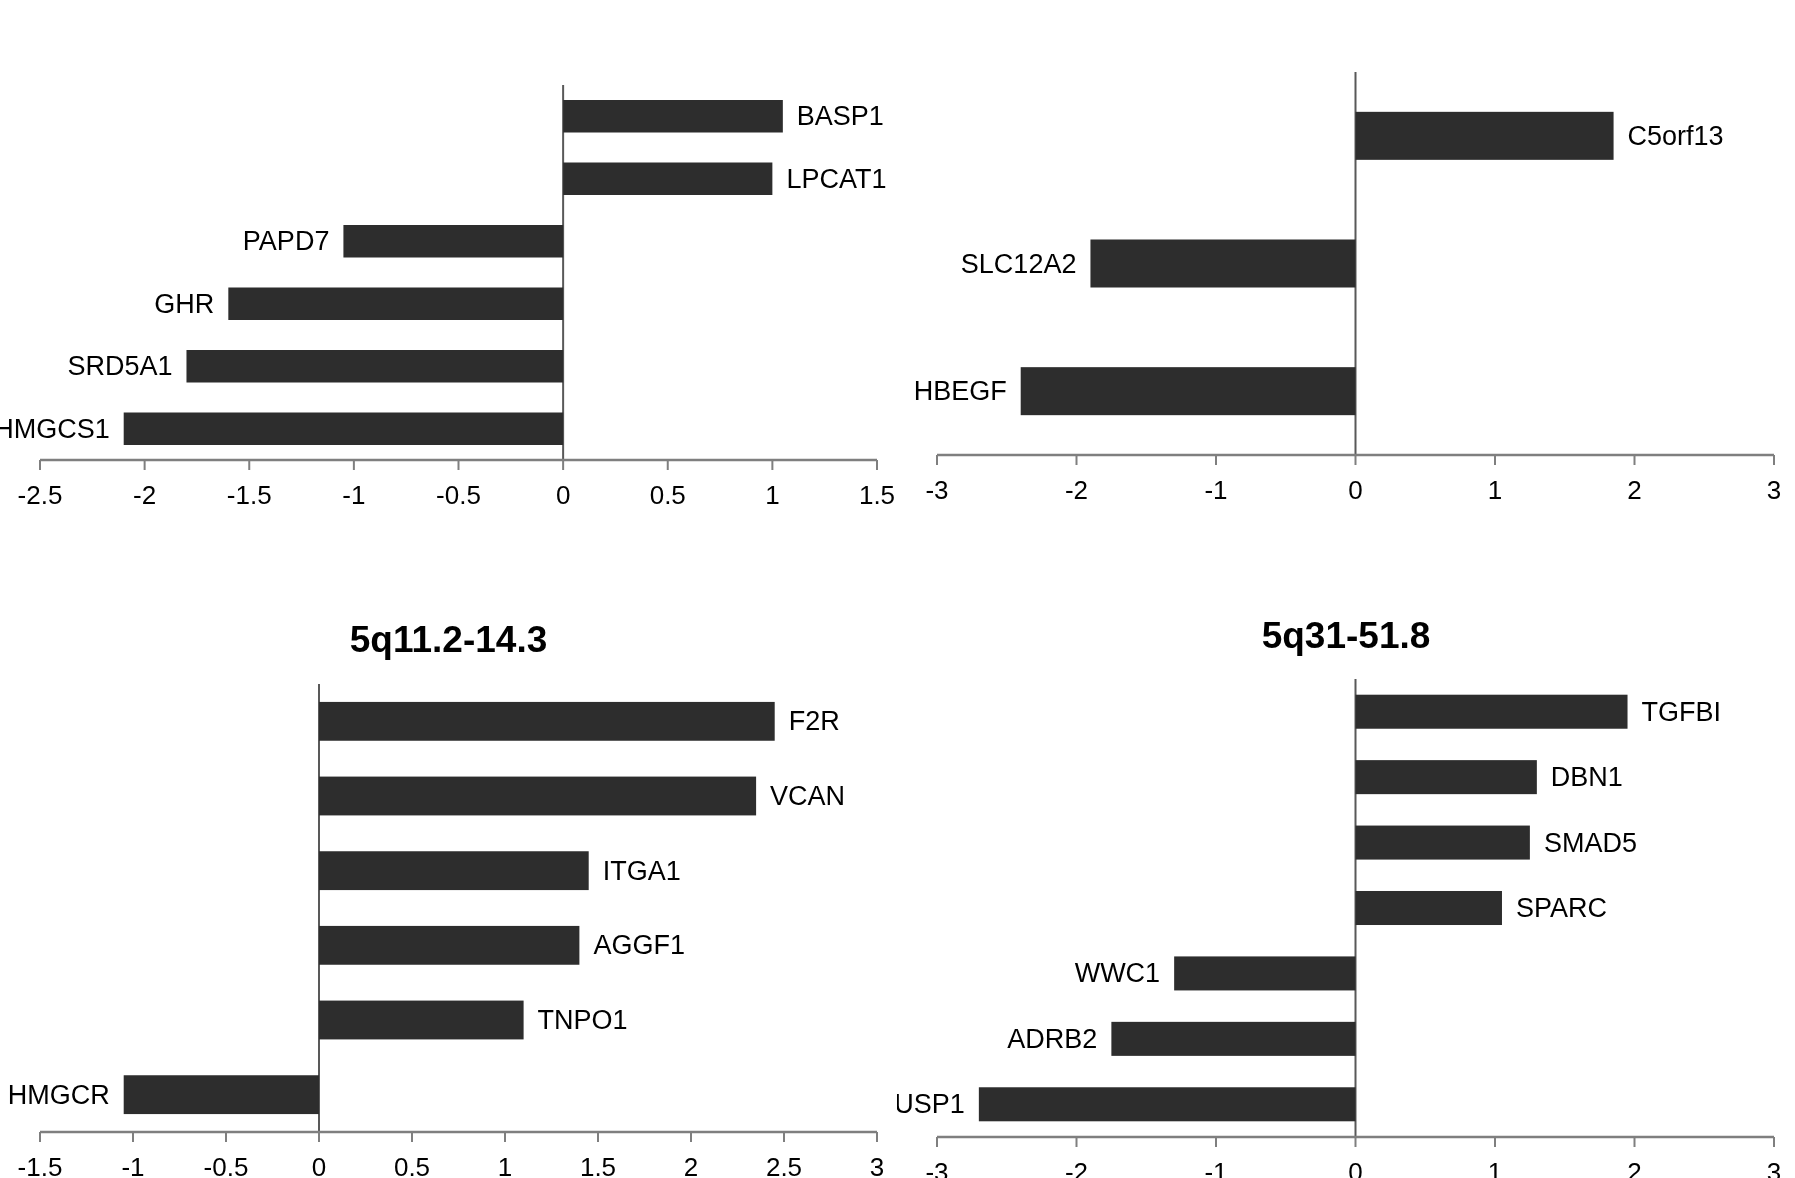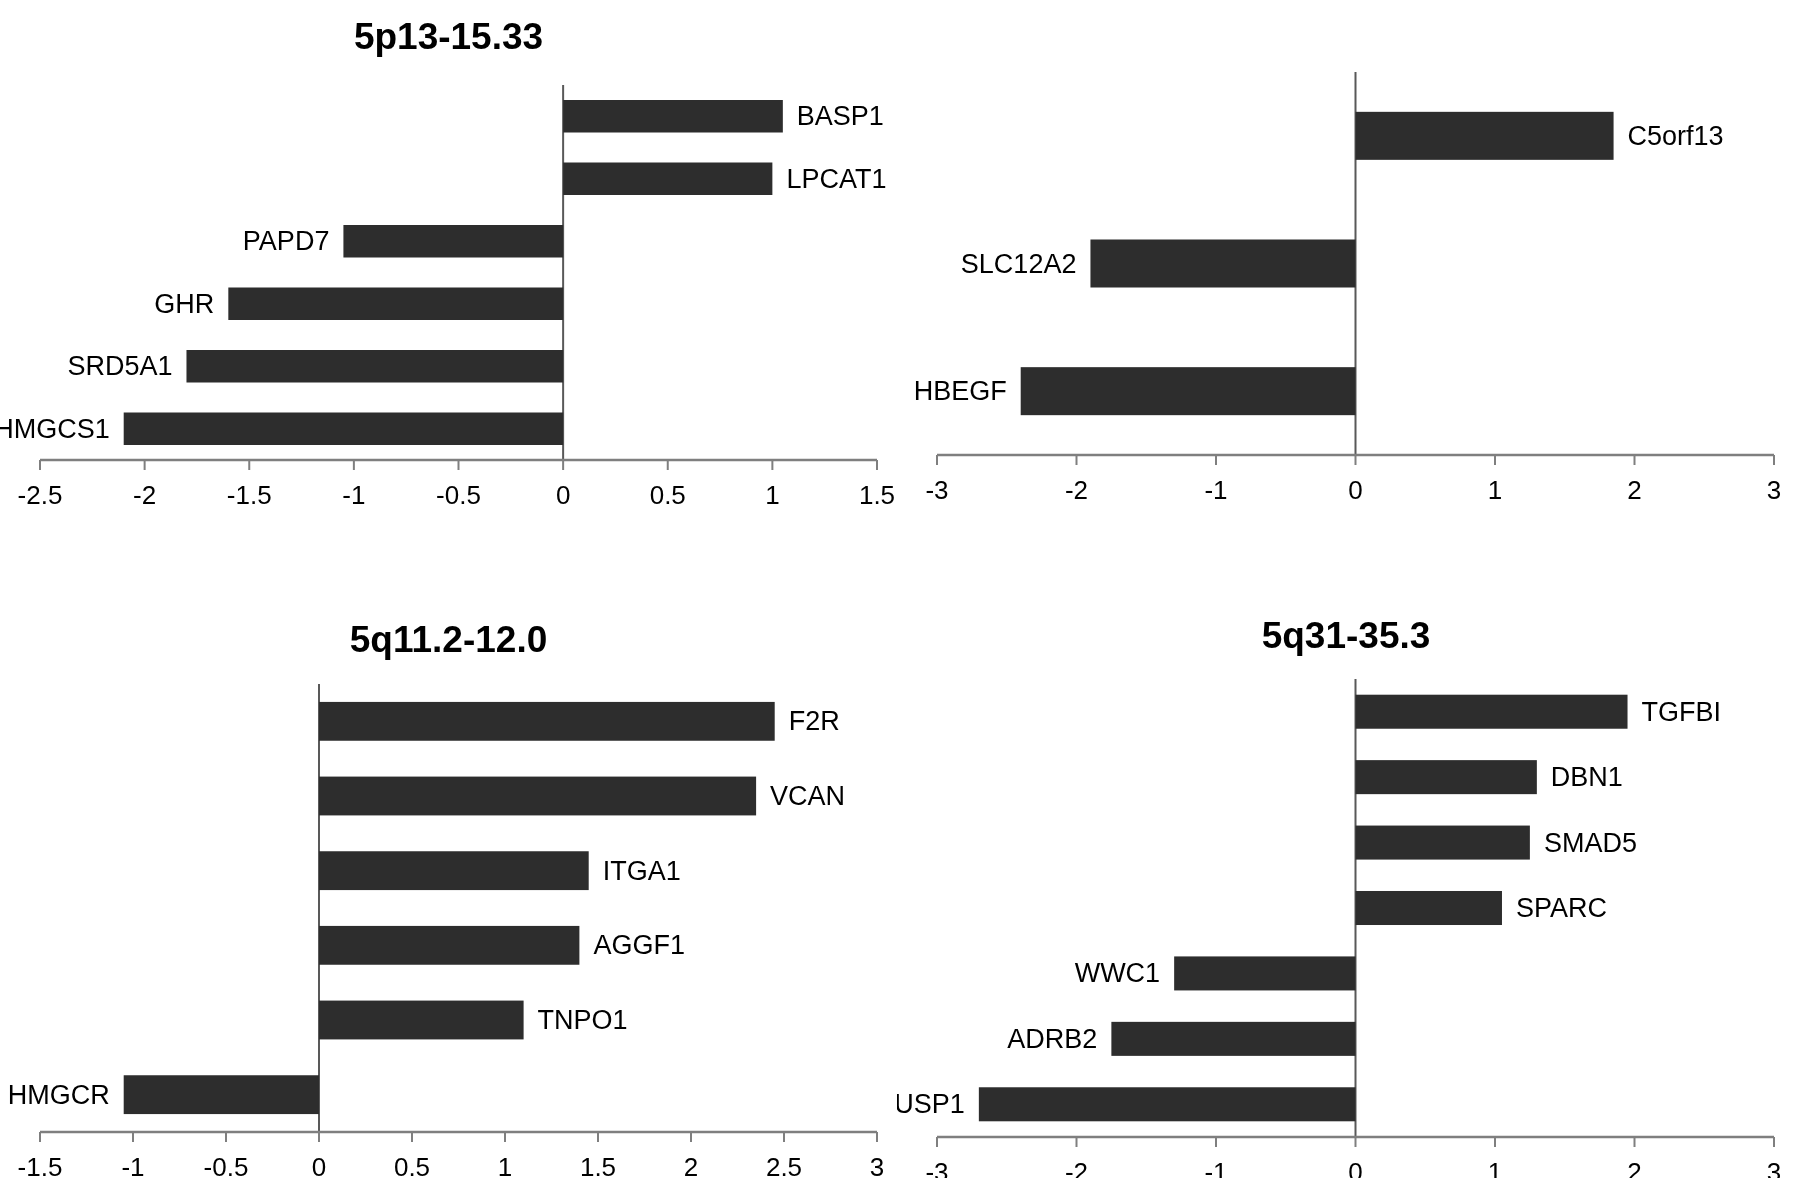--- a/index.html
+++ b/index.html
@@ -9,21 +9,20 @@
   .chart-title{position:absolute;top:16px;left:0;width:100%;text-align:center;
     font-size:37px;font-weight:bold;color:#000;}
   .panel svg{position:absolute;left:0;top:0;display:block;}
   text{font-family:"Liberation Sans",sans-serif;}
 </style>
 </head>
 <body>
 
 <div class="grid">
     <div class="panel">
-      <div class="chart-title" style="top: 16px;">5p13-15.33</div>
       <svg width="897" height="589" viewBox="0 0 897 589">
         <line x1="563.125" y1="85" x2="563.125" y2="460" stroke="#595959" stroke-width="2"></line>
         <line x1="40" y1="460" x2="877" y2="460" stroke="#7f7f7f" stroke-width="2.5"></line>
         <line x1="40" y1="460" x2="40" y2="470" stroke="#7f7f7f" stroke-width="2"></line>
         <text x="40" y="504" text-anchor="middle" font-size="26" fill="#000000">-2.5</text>
         <line x1="144.625" y1="460" x2="144.625" y2="470" stroke="#7f7f7f" stroke-width="2"></line>
         <text x="144.625" y="504" text-anchor="middle" font-size="26" fill="#000000">-2</text>
         <line x1="249.25" y1="460" x2="249.25" y2="470" stroke="#7f7f7f" stroke-width="2"></line>
         <text x="249.25" y="504" text-anchor="middle" font-size="26" fill="#000000">-1.5</text>
         <line x1="353.875" y1="460" x2="353.875" y2="470" stroke="#7f7f7f" stroke-width="2"></line>
@@ -72,21 +71,21 @@
         <text x="877" y="499" text-anchor="middle" font-size="26" fill="#000000">3</text>
         <rect x="458.5" y="111.83333333333334" width="258.07499999999993" height="48" fill="#2d2d2d"></rect>
         <text x="730.5749999999999" y="144.83333333333334" text-anchor="start" font-size="27" fill="#000000">C5orf13</text>
         <rect x="193.45000000000002" y="239.5" width="265.04999999999995" height="48" fill="#2d2d2d"></rect>
         <text x="179.45000000000002" y="272.5" text-anchor="end" font-size="27" fill="#000000">SLC12A2</text>
         <rect x="123.70000000000002" y="367.1666666666667" width="334.79999999999995" height="48" fill="#2d2d2d"></rect>
         <text x="109.70000000000002" y="400.1666666666667" text-anchor="end" font-size="27" fill="#000000">HBEGF</text>
       </svg>
     </div>
     <div class="panel">
-      <div class="chart-title" style="top: 30px;">5q11.2-12.0</div>
+      <div class="chart-title" style="top: 30px;">5q11.2-14.3</div>
       <svg width="897" height="589" viewBox="0 0 897 589">
         <line x1="319" y1="95" x2="319" y2="543" stroke="#595959" stroke-width="2"></line>
         <line x1="40" y1="543" x2="877" y2="543" stroke="#7f7f7f" stroke-width="2.5"></line>
         <line x1="40" y1="543" x2="40" y2="553" stroke="#7f7f7f" stroke-width="2"></line>
         <text x="40" y="587" text-anchor="middle" font-size="26" fill="#000000">-1.5</text>
         <line x1="133" y1="543" x2="133" y2="553" stroke="#7f7f7f" stroke-width="2"></line>
         <text x="133" y="587" text-anchor="middle" font-size="26" fill="#000000">-1</text>
         <line x1="226" y1="543" x2="226" y2="553" stroke="#7f7f7f" stroke-width="2"></line>
         <text x="226" y="587" text-anchor="middle" font-size="26" fill="#000000">-0.5</text>
         <line x1="319" y1="543" x2="319" y2="553" stroke="#7f7f7f" stroke-width="2"></line>
@@ -111,21 +110,21 @@
         <text x="602.7" y="290.6666666666667" text-anchor="start" font-size="27" fill="#000000">ITGA1</text>
         <rect x="319" y="336.92" width="260.4" height="38.82666666666667" fill="#2d2d2d"></rect>
         <text x="593.4" y="365.33333333333337" text-anchor="start" font-size="27" fill="#000000">AGGF1</text>
         <rect x="319" y="411.58666666666664" width="204.60000000000002" height="38.82666666666667" fill="#2d2d2d"></rect>
         <text x="537.6" y="440" text-anchor="start" font-size="27" fill="#000000">TNPO1</text>
         <rect x="123.69999999999999" y="486.25333333333333" width="195.3" height="38.82666666666667" fill="#2d2d2d"></rect>
         <text x="109.69999999999999" y="514.6666666666667" text-anchor="end" font-size="27" fill="#000000">HMGCR</text>
       </svg>
     </div>
     <div class="panel">
-      <div class="chart-title" style="top: 26px;">5q31-35.3</div>
+      <div class="chart-title" style="top: 26px;">5q31-51.8</div>
       <svg width="897" height="589" viewBox="0 0 897 589">
         <line x1="458.5" y1="90" x2="458.5" y2="548" stroke="#595959" stroke-width="2"></line>
         <line x1="40" y1="548" x2="877" y2="548" stroke="#7f7f7f" stroke-width="2.5"></line>
         <line x1="40" y1="548" x2="40" y2="558" stroke="#7f7f7f" stroke-width="2"></line>
         <text x="40" y="592" text-anchor="middle" font-size="26" fill="#000000">-3</text>
         <line x1="179.5" y1="548" x2="179.5" y2="558" stroke="#7f7f7f" stroke-width="2"></line>
         <text x="179.5" y="592" text-anchor="middle" font-size="26" fill="#000000">-2</text>
         <line x1="319" y1="548" x2="319" y2="558" stroke="#7f7f7f" stroke-width="2"></line>
         <text x="319" y="592" text-anchor="middle" font-size="26" fill="#000000">-1</text>
         <line x1="458.5" y1="548" x2="458.5" y2="558" stroke="#7f7f7f" stroke-width="2"></line>

